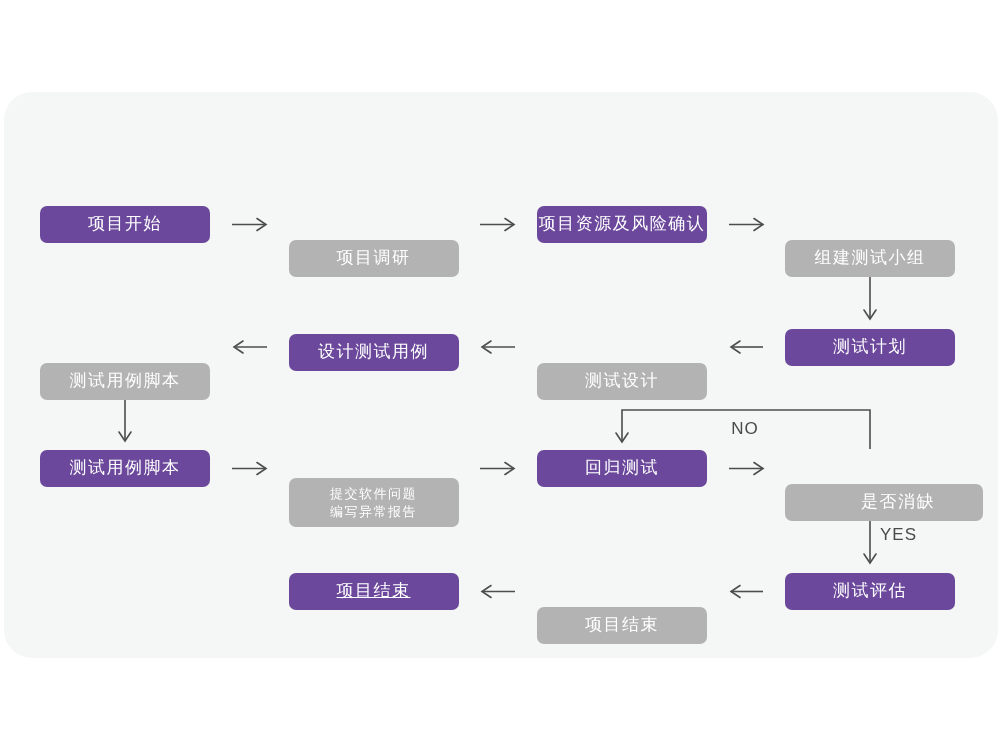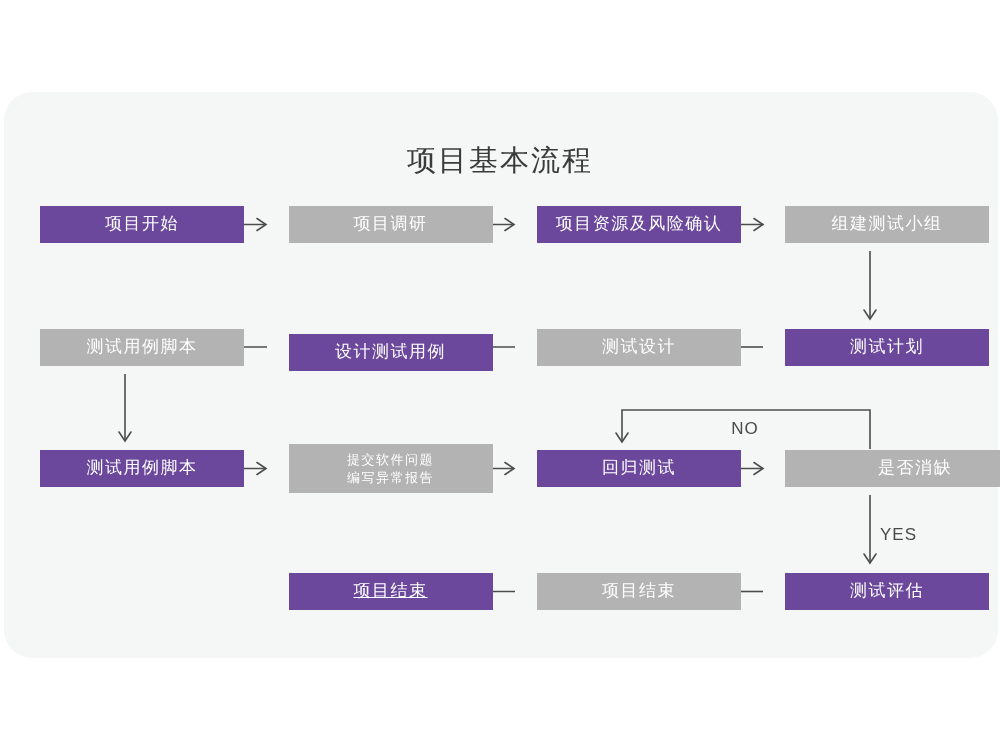--- a/index.html
+++ b/index.html
@@ -11,40 +11,39 @@
   .card{
     position:absolute;left:4px;top:92px;width:994px;height:566px;
     background:var(--card-bg,#f5f6f6);border-radius:28px;
   }
   .title{
     position:absolute;left:0;top:141px;width:1000px;
     text-align:center;font-size:29px;font-weight:500;
     color:var(--title-color,#3b3b3b);letter-spacing:2px;margin:0;
   }
   .node{
-    position:absolute;width:204px;display:flex;align-items:center;justify-content:center;
-    border-radius:0;font-size:17px;letter-spacing:1.5px;line-height:1.35;
+    position:absolute;width:170px;display:flex;align-items:center;justify-content:center;
+    border-radius:7px;font-size:17px;letter-spacing:1.5px;line-height:1.35;
     text-align:center;white-space:pre-line;color:var(--box-text,#ffffff);
   }
   .node.purple{background:var(--purple,#6b489b);}
-  .node.gray{background:var(--gray,#b3b3b3);}
+  .node.gray{background:var(--gray,#b3b3b3);margin-top:34px;}
   svg.arrows{position:absolute;left:0;top:0;pointer-events:none;}
   svg.arrows .edge{fill:none;stroke:var(--arrow,#4d4d4d);stroke-width:1.6;}
   svg.arrows .head{fill:none;stroke:var(--arrow,#4d4d4d);stroke-width:1.6;stroke-linecap:round;}
   svg.arrows text{
     font-family:"Liberation Sans","DejaVu Sans",sans-serif;
     font-size:17px;letter-spacing:1px;fill:var(--label-color,#4a4a4a);
   }
 </style>
 </head>
 <body style="background: rgb(255, 255, 255);">
 
 <div class="stage">
   <div class="card"></div>
-  <h1 class="title">项目基本流程</h1>
   <svg class="arrows" width="1000" height="750" viewBox="0 0 1000 750">
       <polyline points="232,224.5 266,224.5" class="edge"></polyline>
       <polyline points="257,218.5 266,224.5 257,230.5" class="head"></polyline>
       <polyline points="480,224.5 514,224.5" class="edge"></polyline>
       <polyline points="505,218.5 514,224.5 505,230.5" class="head"></polyline>
       <polyline points="729,224.5 763,224.5" class="edge"></polyline>
       <polyline points="754,218.5 763,224.5 754,230.5" class="head"></polyline>
       <polyline points="870,251 870,319" class="edge"></polyline>
       <polyline points="864,310 870,319 876,310" class="head"></polyline>
       <polyline points="763,347 731,347" class="edge"></polyline>

